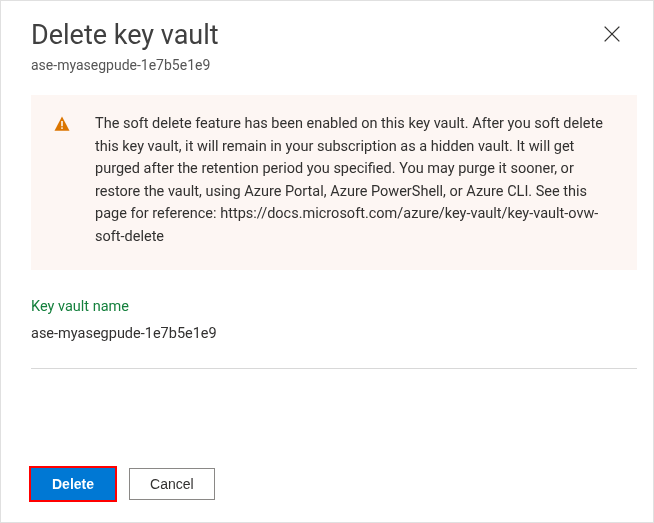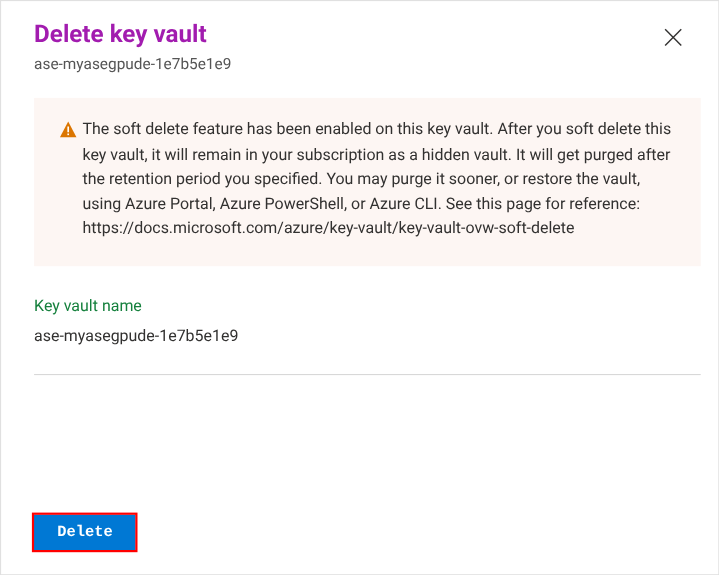--- a/index.html
+++ b/index.html
@@ -20,23 +20,23 @@
     .panel {
       display: flex;
       flex-direction: column;
       height: 100%;
     }
     .header {
       padding: 18px 30px 12px 30px;
       position: relative;
     }
     .title {
-      font-size: 22px;
-      font-weight: 700;
-      color: #a21caf;
+      font-size: 27px;
+      font-weight: 400;
+      color: #404040;
       line-height: 1.2;
     }
     .subtitle {
       font-size: 14px;
       color: #555555;
       margin-top: 6px;
     }
     .close-btn {
       position: absolute;
       top: 22px;
@@ -66,21 +66,21 @@
     }
     .scroll-area::-webkit-scrollbar-button {
       background: #f0f0f0;
       height: 17px;
     }
     .warning-box {
       background: #fdf6f3;
       padding: 18px 22px 22px 22px;
       display: flex;
       align-items: flex-start;
-      gap: 4px;
+      gap: 24px;
       margin-bottom: 28px;
     }
     .warning-icon {
       flex: 0 0 auto;
       width: 18px;
       height: 18px;
       margin-top: 2px;
     }
     .warning-icon svg {
       width: 100%;
@@ -107,21 +107,21 @@
       border-top: 1px solid #d8d8d8;
       margin: 0 0 0 0;
     }
     .footer {
       padding: 20px 30px 22px 30px;
       display: flex;
       gap: 14px;
       align-items: center;
     }
     .btn {
-      font-family: Liberation Mono, monospace;
+      font-family: Liberation Sans, sans-serif;
       font-size: 14px;
       height: 32px;
       padding: 0 20px;
       border: 1px solid;
       cursor: pointer;
       font-weight: 600;
       margin-top: 48px;
     }
     .btn-primary {
       background: #0078d4;
@@ -170,15 +170,16 @@
 
     <div class="field-label">Key vault name</div>
     <div class="field-value">ase-myasegpude-1e7b5e1e9</div>
 
     <hr class="divider">
 
   </div>
 
   <div class="footer">
     <button class="btn btn-primary btn-primary-highlight">Delete</button>
+    <button class="btn btn-secondary">Cancel</button>
   </div>
 
 </div>
 
 </body></html>

